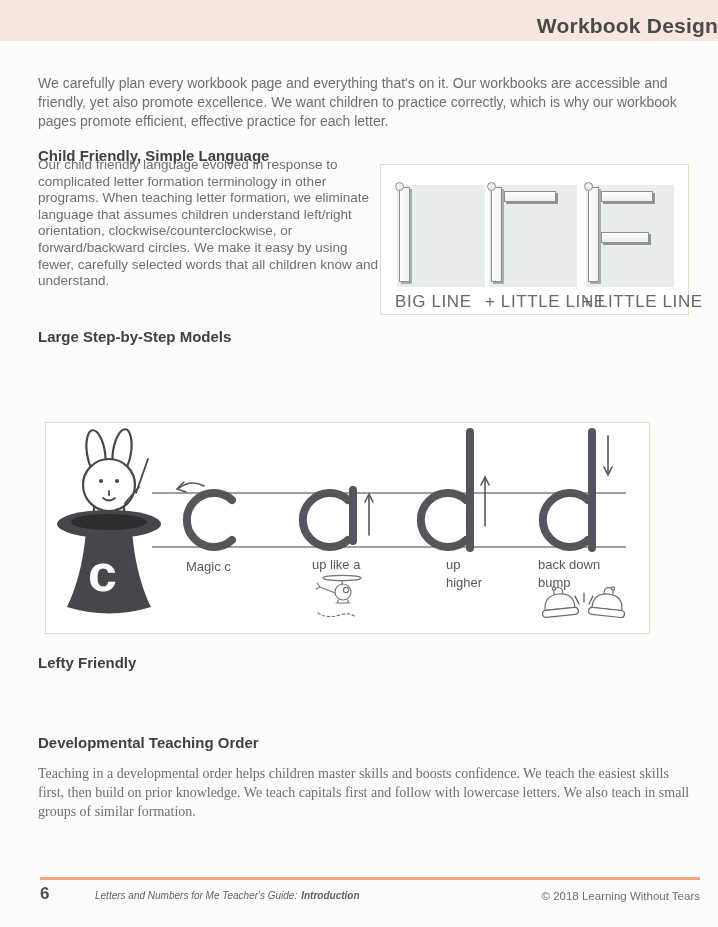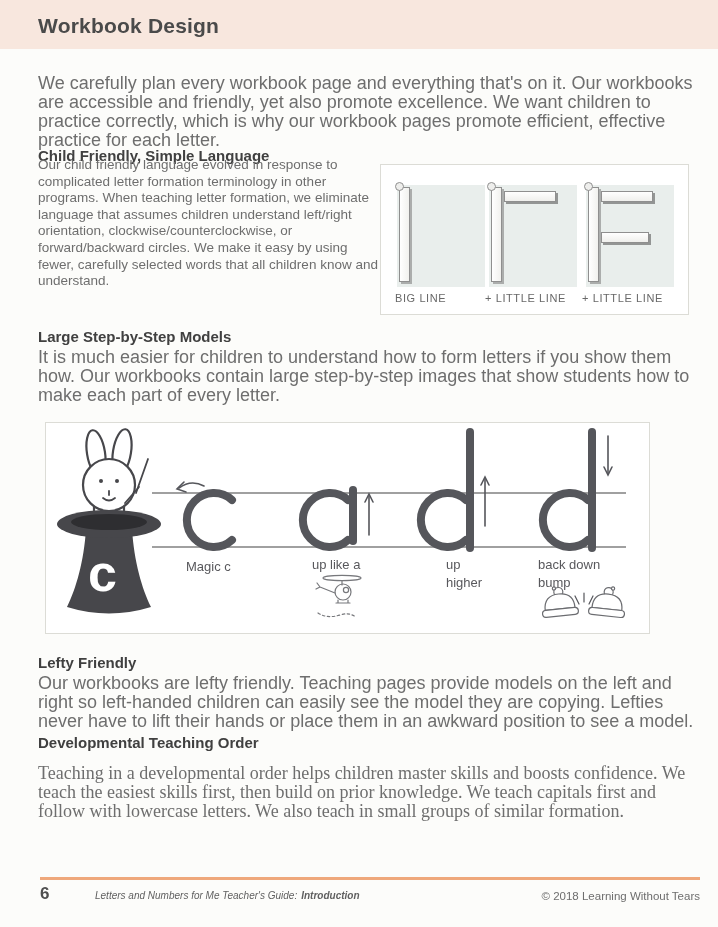--- a/index.html
+++ b/index.html
@@ -1,24 +1,24 @@
 <!DOCTYPE html>
 <html><head>
 <meta charset="utf-8">
 <style>
   html,body{margin:0;padding:0;background:#e9e9e9;}
   .page{position:relative;width:718px;height:927px;background:#fcfcfa;overflow:hidden;
         font-family:"Liberation Sans",sans-serif;}
   
-  .topbar{position:absolute;left:0;top:0;width:718px;height:49px;background:#f8e7de;}
+  .topbar{position:absolute;left:0;top:0;width:718px;height:41px;background:#f8e7de;text-align:right;}
   .topbar h1{margin:0;padding:14px 0 0 38px;font-size:21px;font-weight:bold;color:#4a4a4a;letter-spacing:.2px;}
   
   .b,.h{position:absolute;left:38px;margin:0;}
   .h{font-size:15px;font-weight:bold;color:#404040;}
-  .b{font-size:18px;color:#6e6e6e;line-height:19px;width:656px;}
+  .b{font-size:14px;color:#6e6e6e;line-height:19px;width:656px;}
   .intro{top:74px;}
   .h-child{top:147px;}
   .b-child{top:157px;width:348px;font-size:13.5px;line-height:16.6px;}
   .h-step{top:328px;}
   .b-step{top:348px;}
   .h-lefty{top:654px;}
   .b-lefty{top:674px;}
   .h-dev{top:734px;}
   .b-dev{top:764px;font-family:Liberation Serif, serif;}
   
@@ -28,21 +28,21 @@
   .p1{left:16px}.p2{left:108px}.p3{left:205px}
   .vbar{position:absolute;left:2px;top:2px;width:11px;height:95px;
         background:linear-gradient(to right,#ffffff,#f1f1ee);border:1px solid #8f8f8f;
         box-shadow:2px 2px 0 rgba(120,120,120,.55);box-sizing:border-box;}
   .dot{position:absolute;left:-2px;top:-3px;width:9px;height:9px;border-radius:50%;
        background:#eeeeec;border:1px solid #8f8f8f;z-index:2;box-sizing:border-box;}
   .hbar{position:absolute;left:15px;width:52px;height:11px;
         background:linear-gradient(#ffffff,#efefec);border:1px solid #8f8f8f;
         box-shadow:2px 2px 0 rgba(90,90,90,.6);box-sizing:border-box;}
   .hbar.top{top:6px}.hbar.mid{top:47px;width:48px}
-  .plabel{position:absolute;top:127px;font-size:11px;letter-spacing:.6px;color:#686868;white-space:nowrap;}
+  .plabel{position:absolute;top:127px;font-size:17px;letter-spacing:.6px;color:#686868;white-space:nowrap;}
   .pl1{left:14px}.pl2{left:104px}.pl3{left:201px}
   
   .step-box{position:absolute;left:45px;top:422px;width:603px;height:210px;background:#ffffff;
             border:1px solid #dcdcd6;}
   .step-box svg{position:absolute;left:0;top:0;}
   
   .rule{position:absolute;left:40px;top:877px;width:660px;height:3px;background:#efa87b;}
   .pgnum{position:absolute;left:40px;top:884px;font-size:17px;font-weight:bold;color:#4f4f4f;}
   .bookref{position:absolute;left:95px;top:890px;font-size:10px;font-style:italic;color:#5f5f5f;}
   .bookref .sec{font-weight:bold;margin-left:4px;}
@@ -78,21 +78,20 @@
       <div class="hbar top"></div>
       <div class="hbar mid"></div>
       <div class="dot"></div>
     </div>
     <div class="plabel pl1">BIG LINE</div>
     <div class="plabel pl2">+ LITTLE LINE</div>
     <div class="plabel pl3">+ LITTLE LINE</div>
   </figure>
 
   <h2 class="h h-step">Large Step-by-Step Models</h2>
-  <p class="b b-step">It is much easier for children to understand how to form letters if you show them how. Our workbooks contain large step-by-step images that show students how to make each part of every letter.</p>
 
   <figure class="step-box" style="margin:0">
     <svg width="601" height="208" viewBox="0 0 601 208">
 
       <g stroke="#808080" stroke-width="1.3">
         <line x1="106" y1="70" x2="580" y2="70"></line>
         <line x1="106" y1="124" x2="580" y2="124"></line>
       </g>
 
       <g>
@@ -176,21 +175,20 @@
         <g stroke="#55565b" fill="none">
           <line x1="533" y1="181" x2="529" y2="173"></line>
           <line x1="538" y1="179" x2="538" y2="170"></line>
           <line x1="543" y1="181" x2="547" y2="173"></line>
         </g>
       </g>
     </svg>
   </figure>
 
   <h2 class="h h-lefty">Lefty Friendly</h2>
-  <p class="b b-lefty">Our workbooks are lefty friendly. Teaching pages provide models on the left and right so left-handed children can easily see the model they are copying. Lefties never have to lift their hands or place them in an awkward position to see a model.</p>
 
   <h2 class="h h-dev">Developmental Teaching Order</h2>
   <p class="b b-dev">Teaching in a developmental order helps children master skills and boosts confidence. We teach the easiest skills first, then build on prior knowledge. We teach capitals first and follow with lowercase letters. We also teach in small groups of similar formation.</p>
 
   <div class="rule"></div>
   <div class="pgnum">6</div>
   <div class="bookref">
     <span>Letters and Numbers for Me Teacher's Guide:</span><span class="sec">Introduction</span>
   </div>
   <div class="copyright">© 2018 Learning Without Tears</div>

